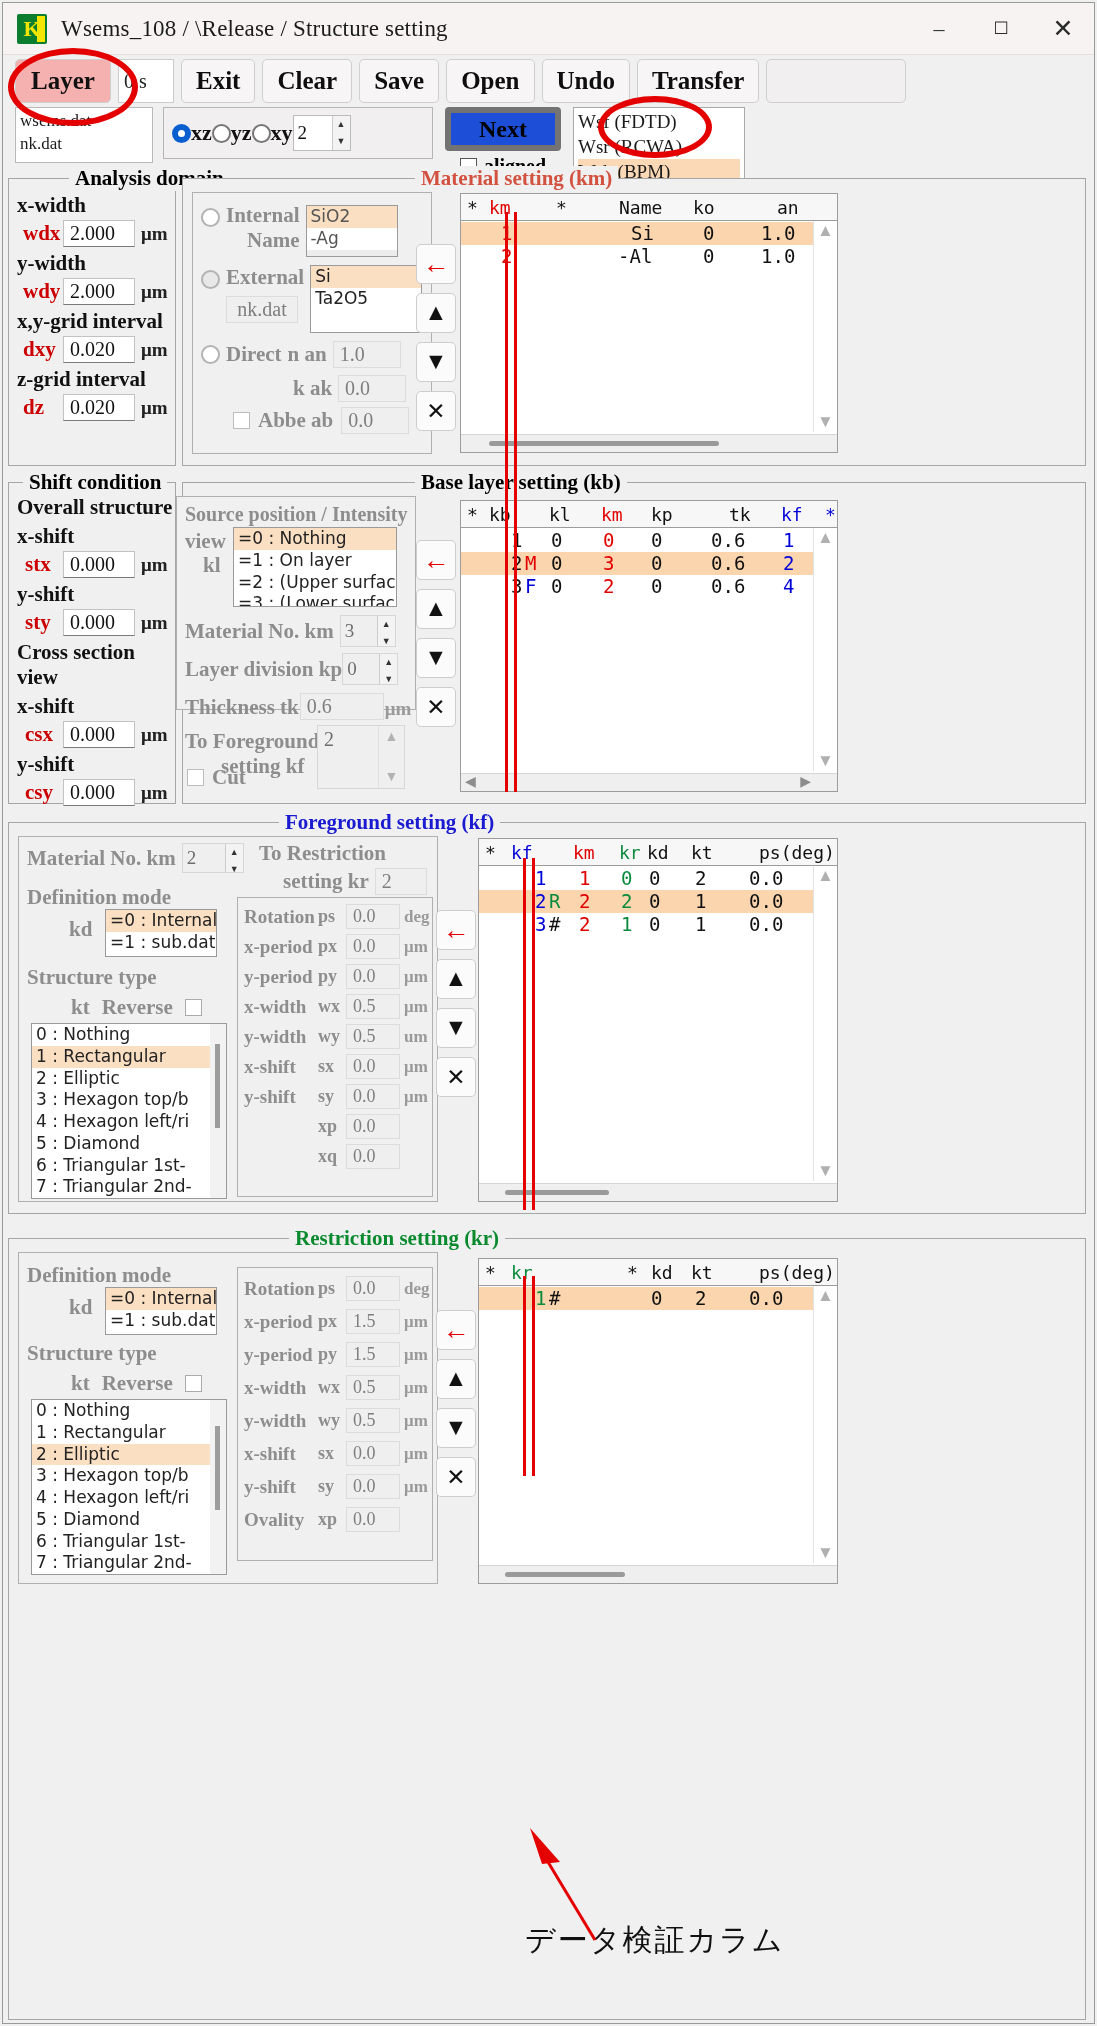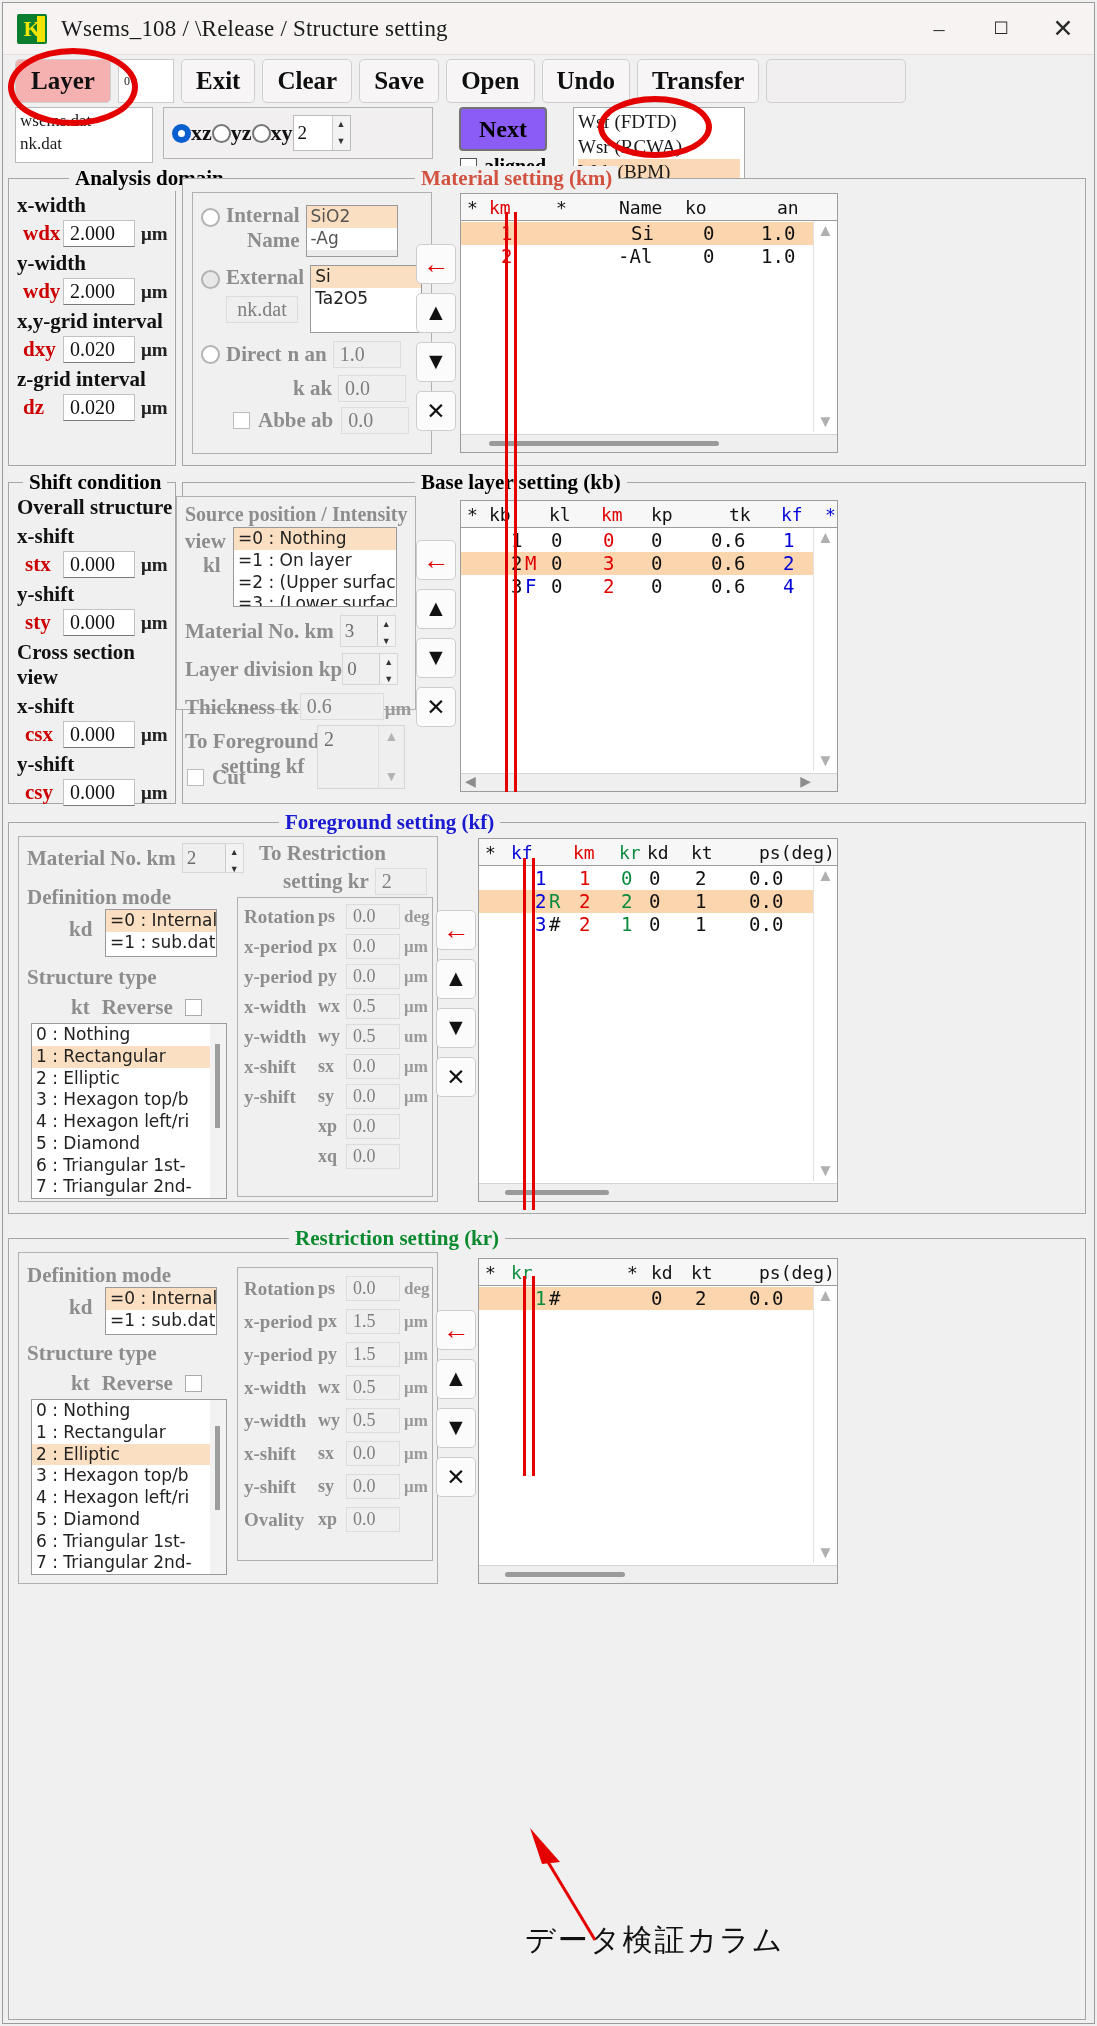--- a/index.html
+++ b/index.html
@@ -48,21 +48,21 @@
   .toolbar { display:flex; align-items:center; padding:4px 8px 2px 12px; height:50px; flex:none; gap:7px;}
   .tbtn {
     background:#f7f5f5; border:1px solid #cfcfcf; border-radius:5px;
     font:bold 25px "Liberation Serif", serif; color:#0e0e0e;
     padding:2px 14px; height:44px; display:flex; align-items:center; justify-content:center;
   }
   .tbtn.draw { background:#f5b0b0; color:#111; min-width:96px; }
   .timebox {
     background:#fff; border:1px solid #ccc; width:56px; height:44px;
     display:flex; align-items:center; justify-content:flex-start; padding-left:5px;
-    font-size:12px; color:#222;
+    font-size:20px; color:#222;
   }
   .tbtn.blank { width:140px; background:#f1efef; }
 
   
   .row2 { display:flex; align-items:flex-start; padding:2px 8px 0 12px; gap:10px; height:62px; flex:none; }
   .filebox {
     width:138px; height:56px; background:#fff; border:1px solid #b9b9b9;
     font-size:17px; color:#1a1a1a; padding:2px 4px; line-height:1.35;
   }
   .grp {
@@ -71,22 +71,22 @@
   }
   .radio { width:19px; height:19px; border-radius:50%; border:2px solid #777; background:#fff; flex:none; position:relative;}
   .radio.on { border-color:#0a5fd0; background:#0a5fd0; }
   .radio.on:after { content:""; position:absolute; left:4px; top:4px; width:7px; height:7px; border-radius:50%; background:#fff; }
   .rlbl { font:bold 22px "Liberation Serif", serif; color:#111; }
   .spin { display:flex; border:1px solid #bbb; background:#fff; height:36px; width:58px; align-items:stretch; }
   .spin .val { flex:1; font-size:19px; padding-left:4px; color:#111; line-height:34px; }
   .spin .arrows { width:18px; border-left:1px solid #ccc; background:#f3f3f3; display:flex; flex-direction:column; }
   .spin .arrows div { flex:1; font-size:9px; text-align:center; line-height:17px; color:#333; }
   .nextbtn {
-    border:2px solid #737373; background:#8b5cf6; border-radius:4px;
-    font:bold 24px "Liberation Serif", serif; width:88px; height:44px;
+    border:6px solid #737373; background:#1d4ed8; border-radius:4px;
+    font:bold 24px "Liberation Serif", serif; width:116px; height:44px;
     display:flex; align-items:center; justify-content:center;
   }
   .alignedrow { display:flex; align-items:center; gap:7px; margin-top:4px; justify-content:center;}
   .chk { width:17px; height:17px; border:1px solid #555; background:#fff; flex:none; }
   .aligned-lbl { font:bold 20px "Liberation Serif", serif; }
   .wslist {
     width:172px; border:1px solid #a9a9a9; background:#fff; font-size:19px; line-height:1.32;
     padding:1px 4px; color:#1a1a1a;
   }
   .wslist .sel { background:#fbd9b6; }
@@ -303,21 +303,21 @@
   <div class="abtn">▼</div>
   <div class="abtn">✕</div>
 </div>
 
 <div class="tbl" style="left:460px;top:193px;width:378px;height:260px;">
   <div class="thead">
     <span style="left:6px;top:3px;" class="c-black">*</span>
     <span style="left:28px;top:3px;" class="c-red">km</span>
     <span style="left:95px;top:3px;" class="c-black">*</span>
     <span style="left:158px;top:3px;" class="c-black">Name</span>
-    <span style="left:224px;top:3px;" class="c-black">ko</span>
+    <span style="left:232px;top:3px;" class="c-black">ko</span>
     <span style="left:316px;top:3px;" class="c-black">an</span>
   </div>
   <div class="trow sel" style="top:28px;position:absolute;left:0;right:24px;">
     <span style="left:40px;" class="c-red">1</span>
     <span style="left:170px;" class="c-black">Si</span>
     <span style="left:242px;" class="c-black">0</span>
     <span style="left:300px;" class="c-black">1.0</span>
   </div>
   <div class="trow" style="top:51px;position:absolute;left:0;right:24px;">
     <span style="left:40px;" class="c-red">2</span>

